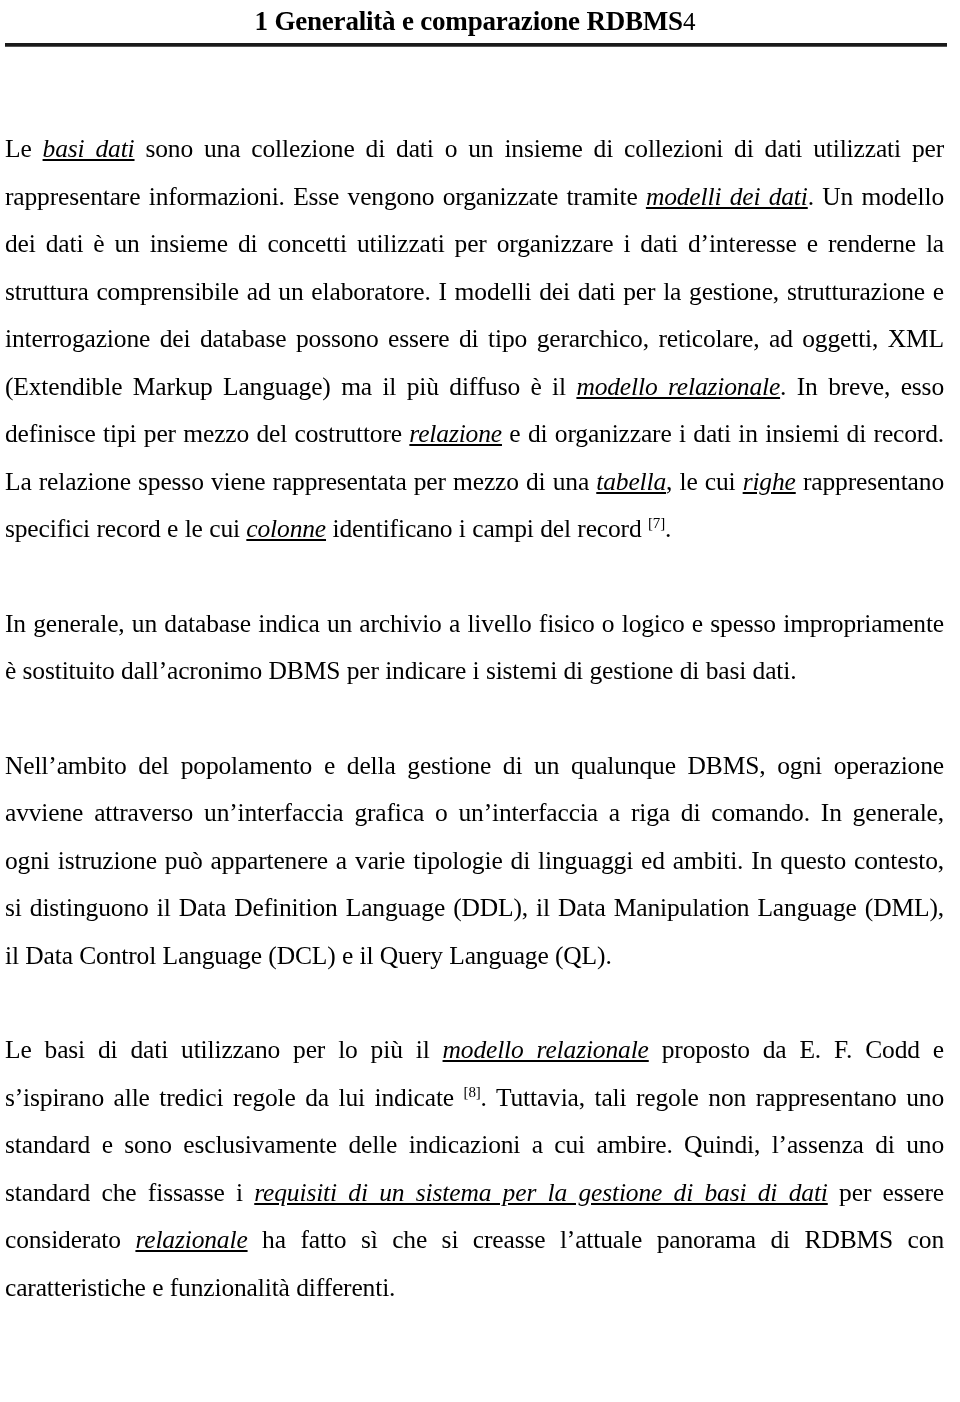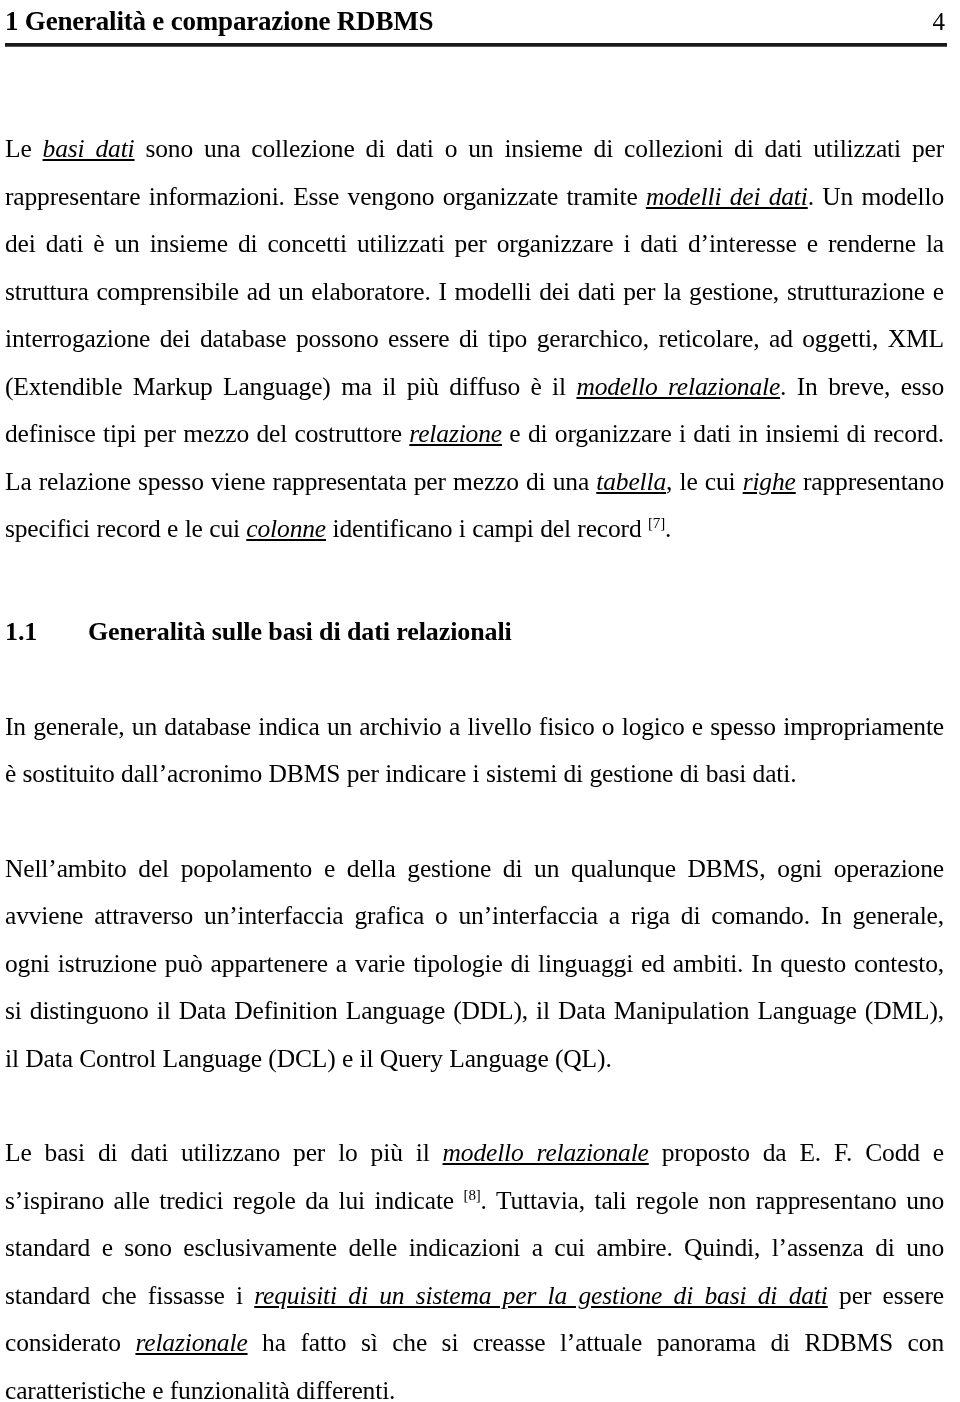--- a/index.html
+++ b/index.html
@@ -19,21 +19,21 @@
     width: 960px;
     height: 1402px;
     box-sizing: border-box;
     padding: 0 10px 0 5px;
   }
 
   
   .header {
     display: flex;
     align-items: baseline;
-    justify-content: space-between;
+    justify-content: center;
     padding: 2px 0 0 0;
     height: 40px;
   }
   .header-title {
     font-size: 27px;
     font-weight: bold;
     letter-spacing: -0.2px;
     line-height: 38px;
     white-space: nowrap;
   }
@@ -103,24 +103,20 @@
   <div class="header">
     <span class="header-title">1 Generalità e comparazione RDBMS</span>
     <span class="header-page">4</span>
   </div>
   <div class="header-rule"></div>
 
   <div class="body-area">
 
     <p class="para gap-after"><span>Le </span><i>basi dati</i><span> sono una collezione di dati o un insieme di collezioni di dati utilizzati per rappresentare informazioni. Esse vengono organizzate tramite </span><i>modelli dei dati</i><span>. Un modello dei dati è un insieme di concetti utilizzati per organizzare i dati d’interesse e renderne la struttura comprensibile ad un elaboratore. I modelli dei dati per la gestione, strutturazione e interrogazione dei database possono essere di tipo gerarchico, reticolare, ad oggetti, XML (Extendible Markup Language) ma il più diffuso è il </span><i>modello relazionale</i><span>. In breve, esso definisce tipi per mezzo del costruttore </span><i>relazione</i><span> e di organizzare i dati in insiemi di record. La relazione spesso viene rappresentata per mezzo di una </span><i>tabella</i><span>, le cui </span><i>righe</i><span> rappresentano specifici record e le cui </span><i>colonne</i><span> identificano i campi del record </span><sup class="cite">[7]</sup><span>.</span></p>
 
-    <div class="section-heading">
-      <span class="section-num">1.1</span>
-      <span class="section-title">Generalità sulle basi di dati relazionali</span>
-    </div>
 
     <p class="para gap-after"><span>In generale, un database indica un archivio a livello fisico o logico e spesso impropriamente è sostituito dall’acronimo DBMS per indicare i sistemi di gestione di basi dati.</span></p>
 
     <p class="para gap-after"><span>Nell’ambito del popolamento e della gestione di un qualunque DBMS, ogni operazione avviene attraverso un’interfaccia grafica o un’interfaccia a riga di comando. In generale, ogni istruzione può appartenere a varie tipologie di linguaggi ed ambiti. In questo contesto, si distinguono il Data Definition Language (DDL), il Data Manipulation Language (DML), il Data Control Language (DCL) e il Query Language (QL).</span></p>
 
     <p class="para"><span>Le basi di dati utilizzano per lo più il </span><i>modello relazionale</i><span> proposto da E. F. Codd e s’ispirano alle tredici regole da lui indicate </span><sup class="cite">[8]</sup><span>. Tuttavia, tali regole non rappresentano uno standard e sono esclusivamente delle indicazioni a cui ambire. Quindi, l’assenza di uno standard che fissasse i </span><i>requisiti di un sistema per la gestione di basi di dati</i><span> per essere considerato </span><i>relazionale</i><span> ha fatto sì che si creasse l’attuale panorama di RDBMS con caratteristiche e funzionalità differenti.</span></p>
 
   </div>
 </div>
 

